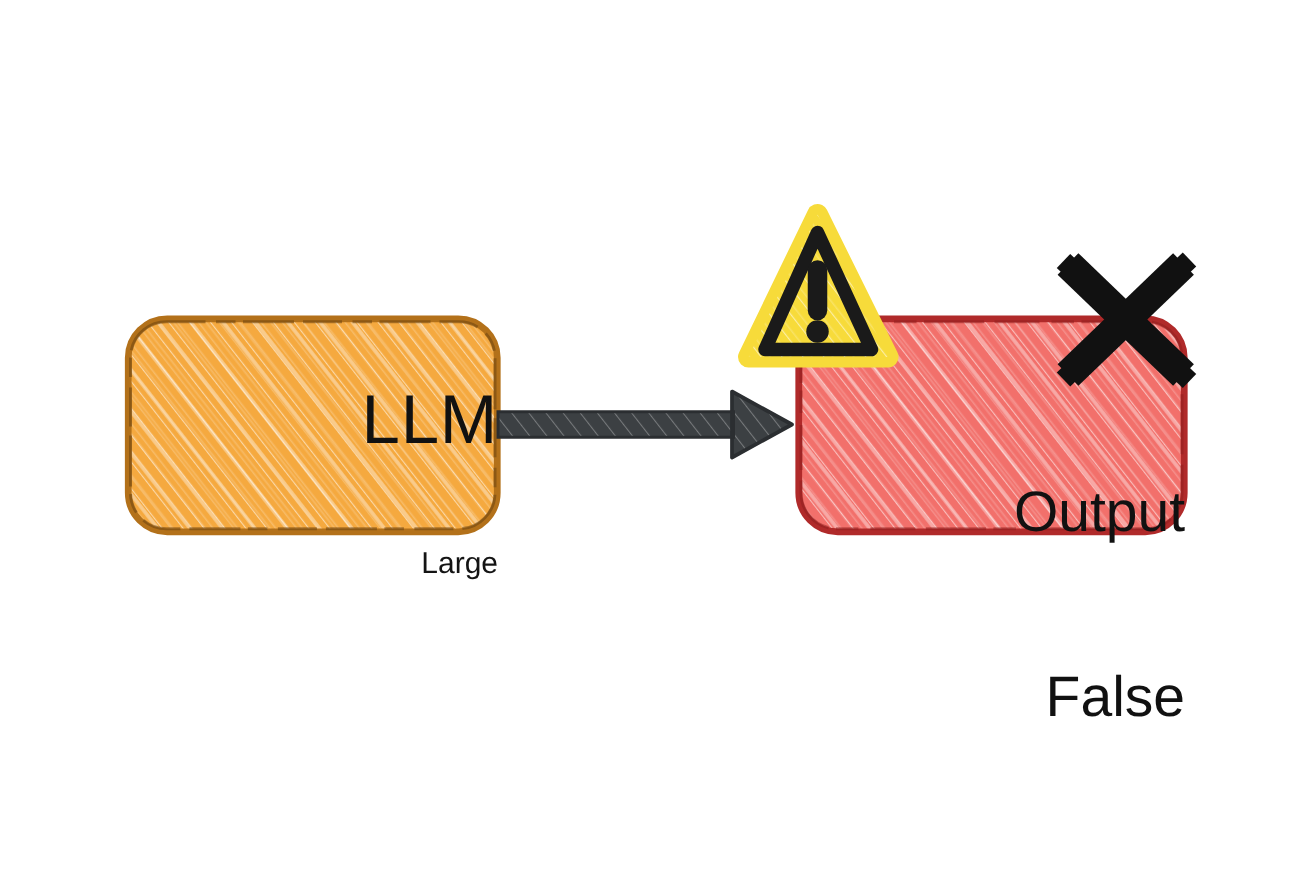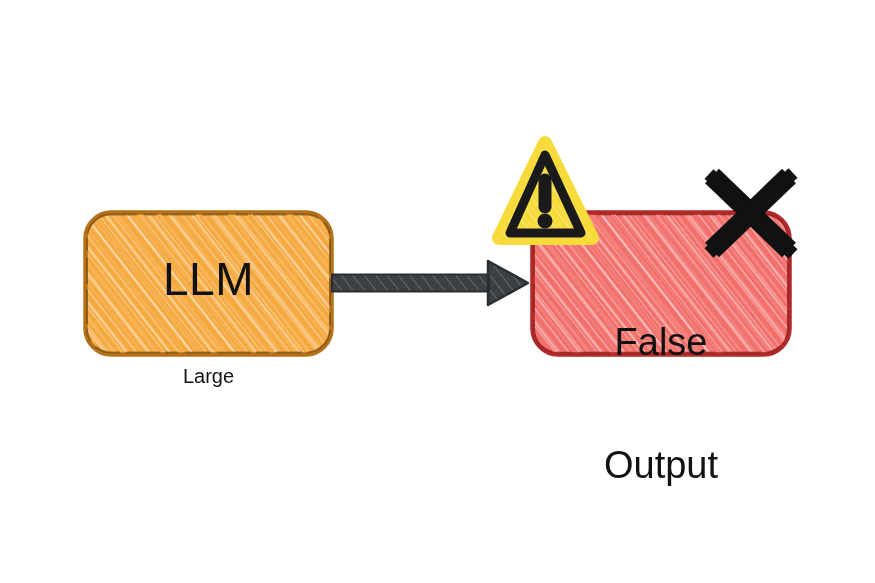--- a/index.html
+++ b/index.html
@@ -19,21 +19,21 @@
     overflow: hidden;
   }
   #scene {
     position: absolute;
     inset: 0;
     width: 875px;
     height: 583px;
   }
   .node-label {
     position: absolute;
-    text-align: center;
+    text-align: right;
     color: #111111;
     white-space: pre;
     pointer-events: none;
     line-height: 1.08;
   }
   #llm-label {
     left: 85px;
     top: 255px;
     width: 247px;
     font-size: 46px;
@@ -131,19 +131,19 @@
       <path d="M712 176 L789 250" stroke="#111111" stroke-width="20" stroke-linecap="butt"></path>
       <path d="M789 176 L712 250" stroke="#111111" stroke-width="20" stroke-linecap="butt"></path>
       <path d="M709 174 L793 254" stroke="#111111" stroke-width="13" stroke-linecap="butt"></path>
       <path d="M793 173 L709 253" stroke="#111111" stroke-width="13" stroke-linecap="butt"></path>
     </g>
   </svg>
 
   <div class="node-label" id="llm-label">LLM</div>
 
   <div class="node-label" id="false-output-label">
+    <div>Output</div>
     <div>False</div>
-    <div>Output</div>
   </div>
 
   <div class="node-label" id="caption-large">Large</div>
 
 </div>
 
 </body></html>

